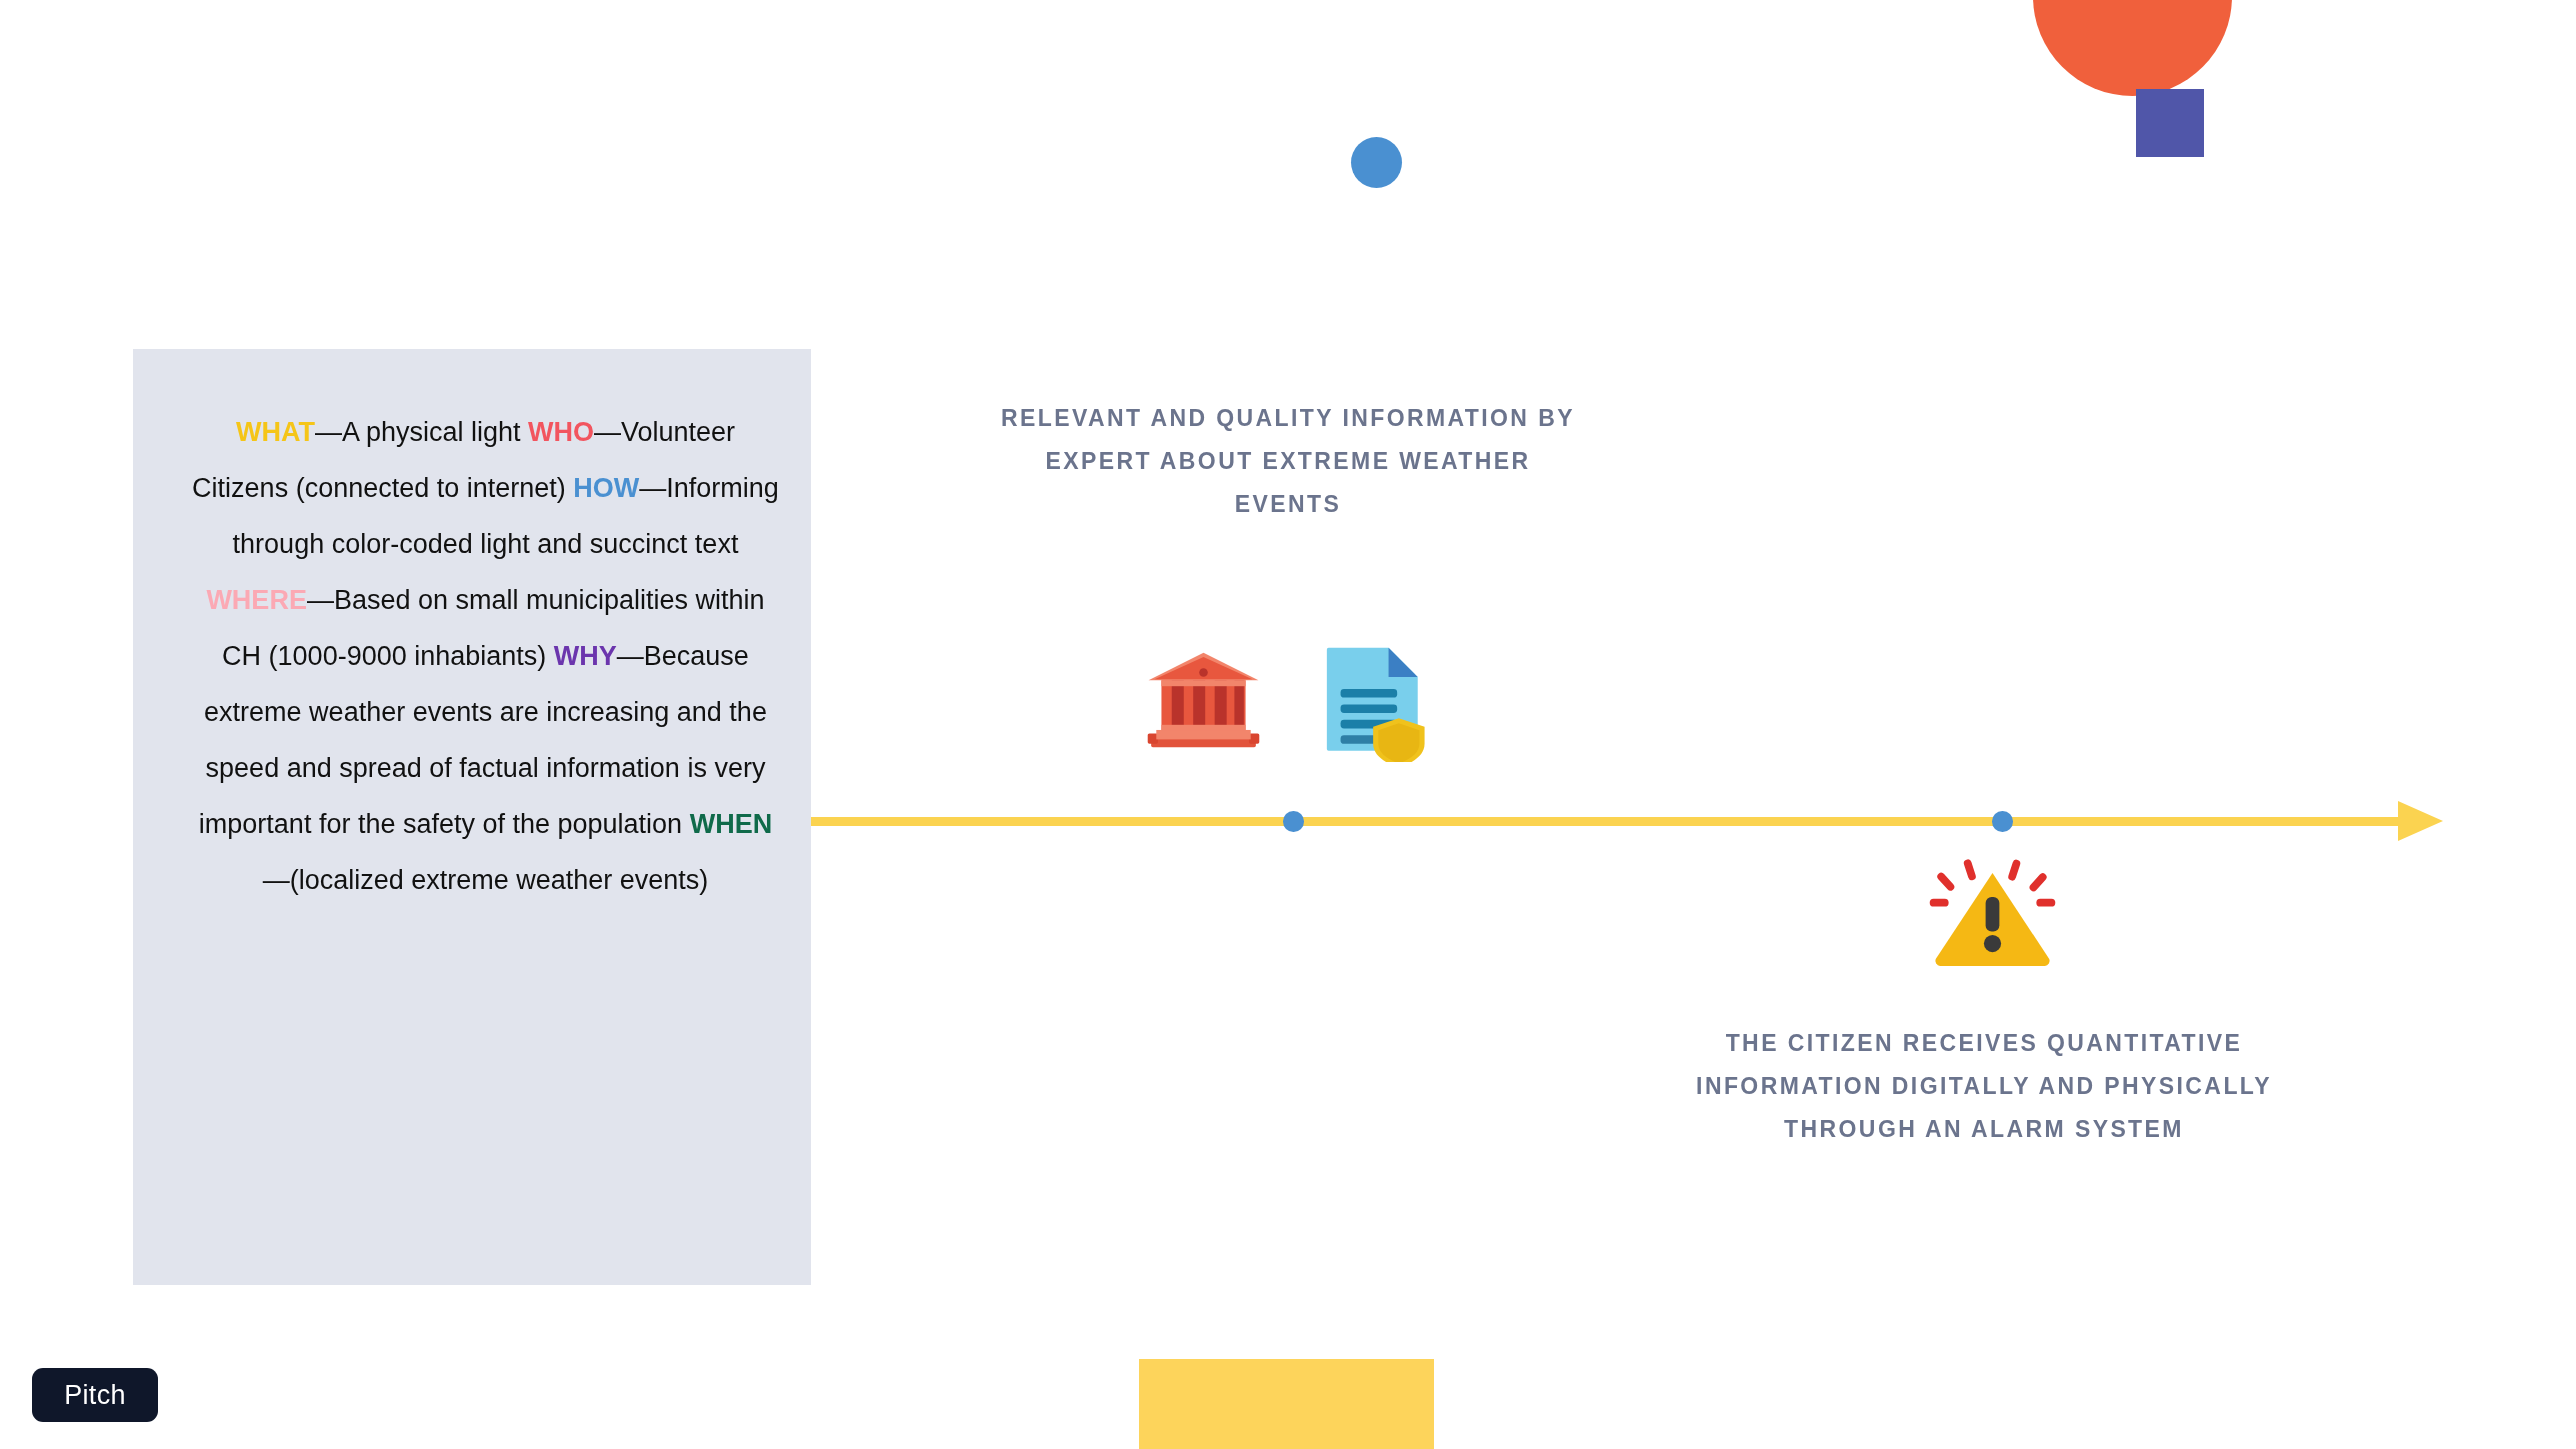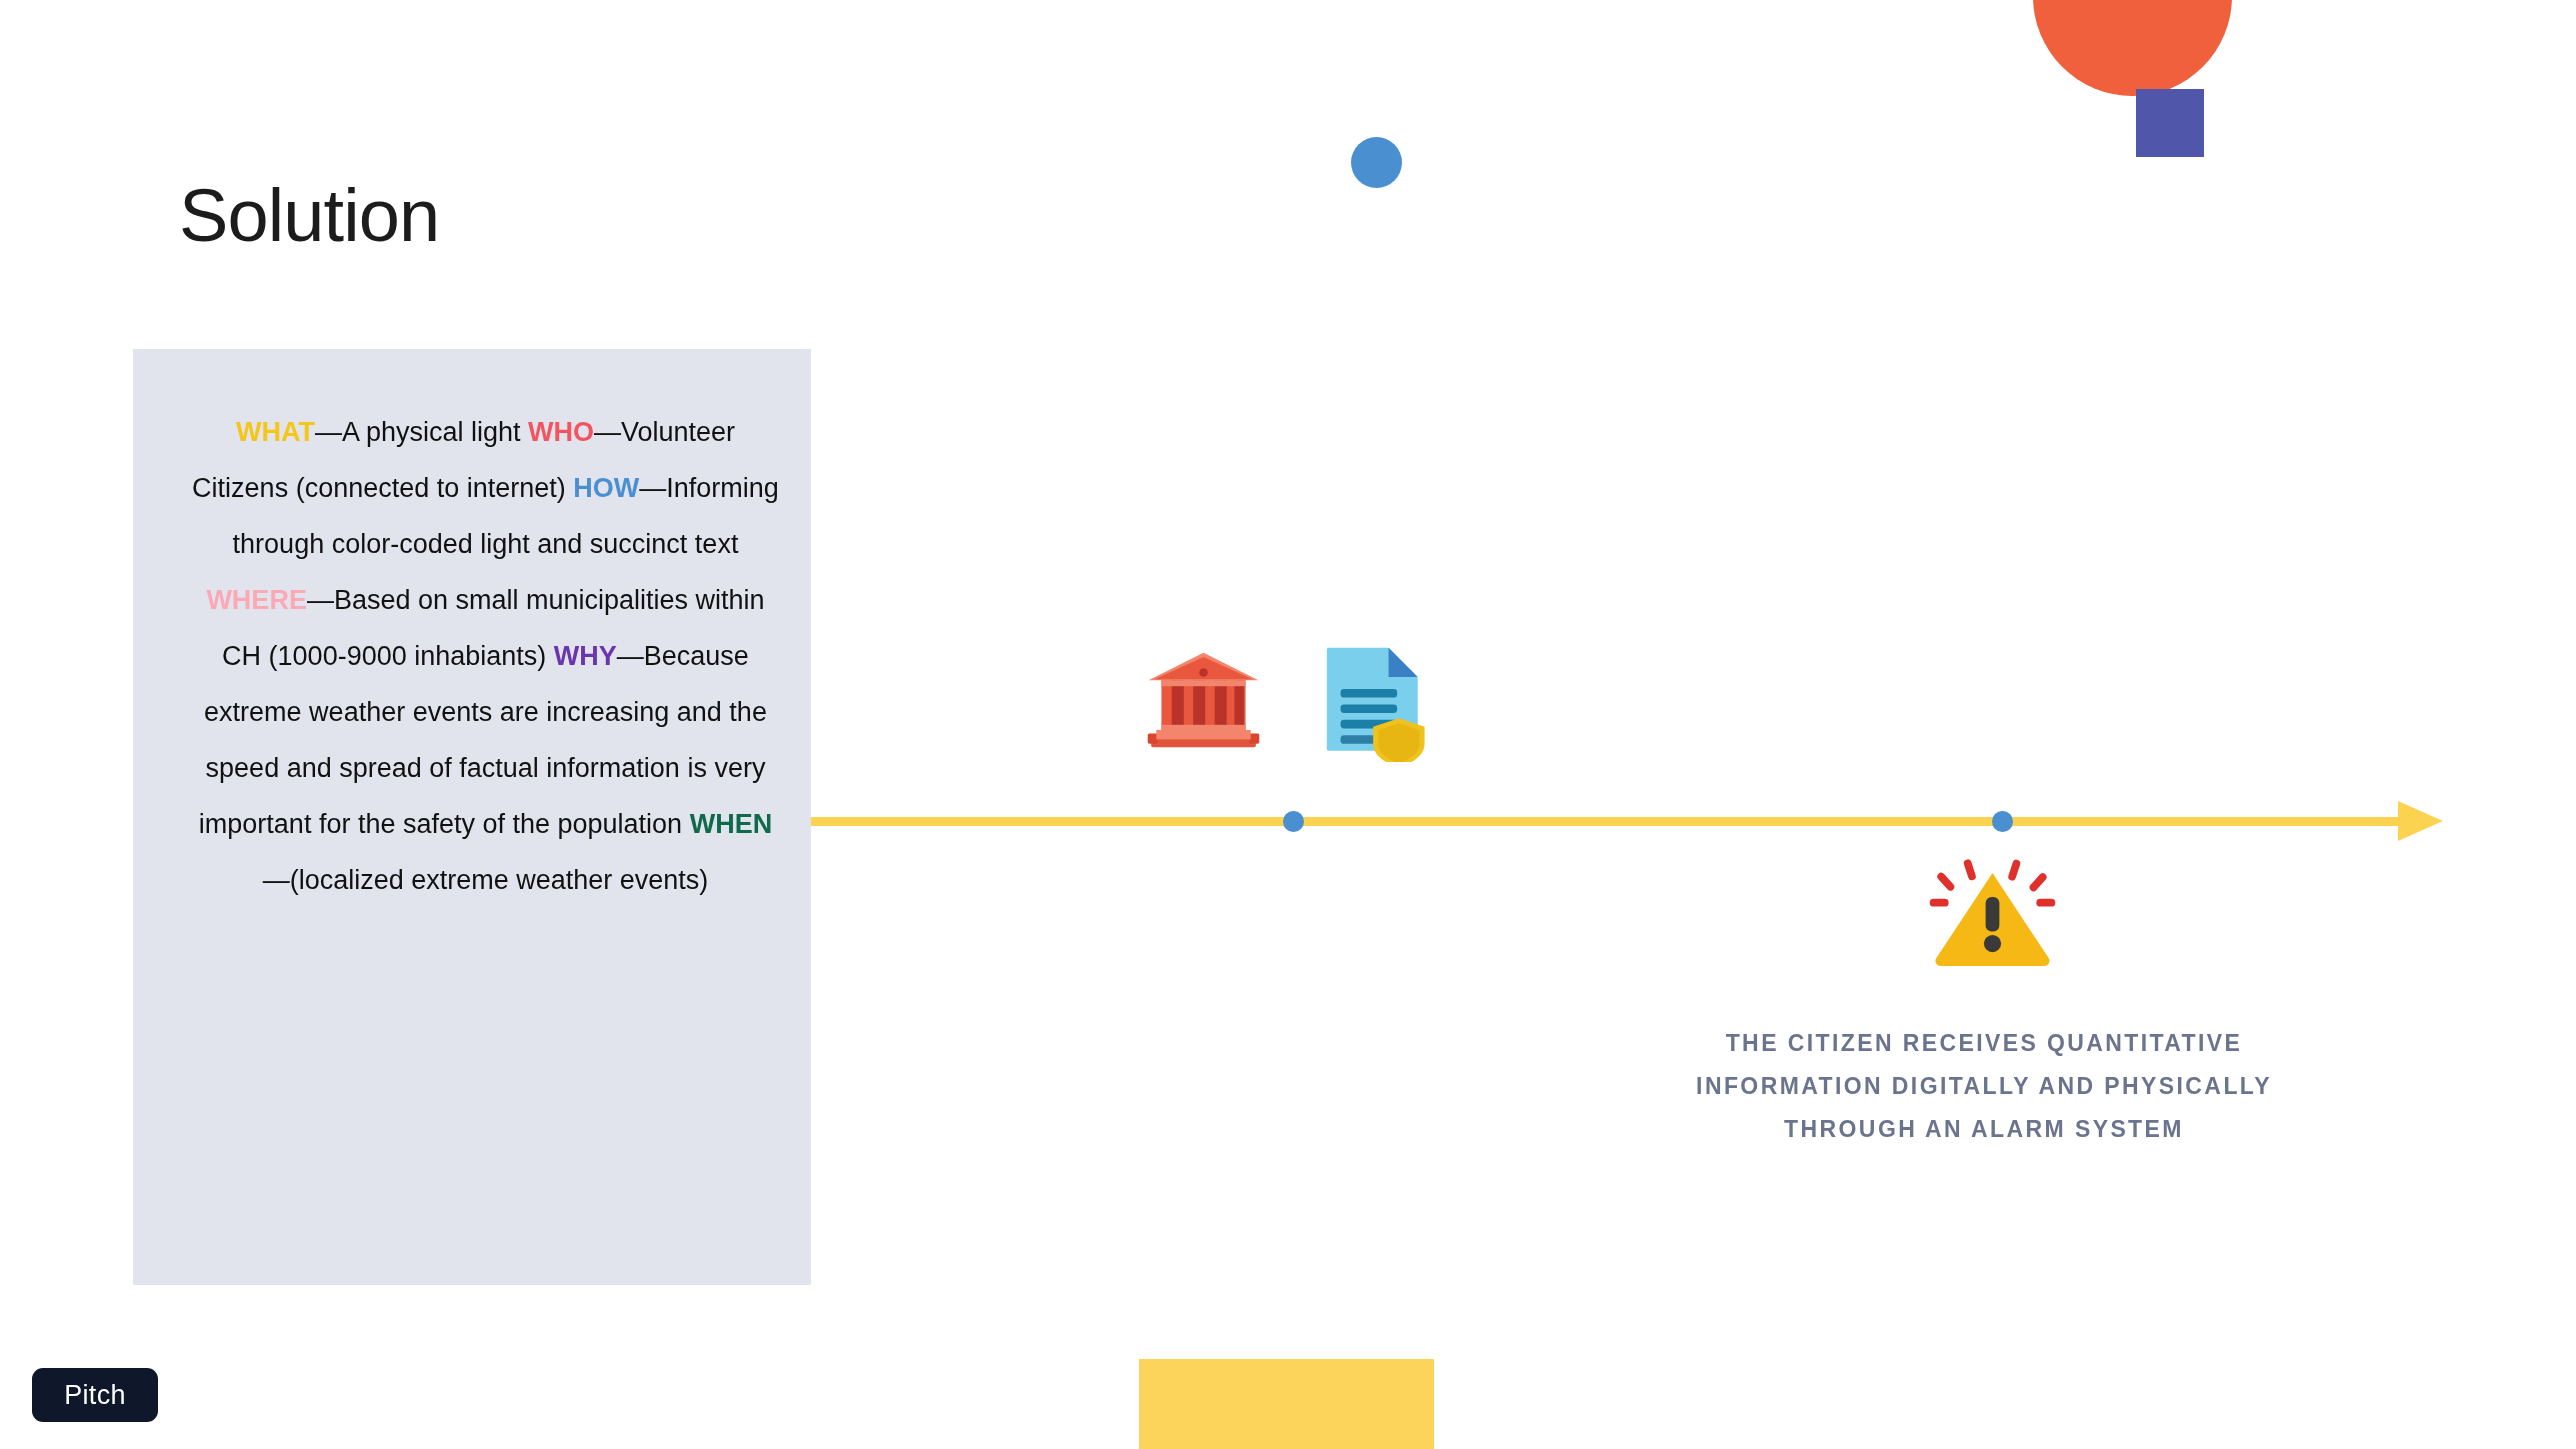--- a/index.html
+++ b/index.html
@@ -182,38 +182,38 @@
 </head>
 <body>
 
 <div id="slide">
 
   <div class="shape-circle-orange"></div>
   <div class="shape-square-indigo"></div>
   <div class="shape-circle-blue"></div>
   <div class="shape-rect-yellow"></div>
 
-  <h1 class="page-title">Solution</h1>
 
   <div class="info-panel">
     <div class="info-text">
       <span class="kw" style="color: rgb(245, 197, 24);">WHAT</span><span>—</span><span>A physical light</span>
       <span class="kw" style="color: rgb(242, 85, 95);">WHO</span><span>—</span><span>Volunteer Citizens (connected to internet)</span>
       <span class="kw" style="color: rgb(74, 144, 209);">HOW</span><span>—</span><span>Informing through color-coded light and succinct text</span>
       <span class="kw" style="color: rgb(251, 169, 180);">WHERE</span><span>—</span><span>Based on small municipalities within CH (1000-9000 inhabiants)</span>
       <span class="kw" style="color: rgb(107, 53, 173);">WHY</span><span>—</span><span>Because extreme weather events are increasing and the speed and spread of factual information is very important for the safety of the population</span>
       <span class="kw" style="color: rgb(15, 106, 74);">WHEN</span><span>—</span><span>(localized extreme weather events)</span>
     </div>
   </div>
 
   <div class="timeline-line"></div>
   <div class="timeline-arrowhead"></div>
   <div class="timeline-dot dot-1"></div>
   <div class="timeline-dot dot-2"></div>
 
+  <div class="caption caption-top">RELEVANT AND QUALITY INFORMATION BY EXPERT ABOUT EXTREME WEATHER EVENTS</div>
   <div class="caption caption-bottom">THE CITIZEN RECEIVES QUANTITATIVE INFORMATION DIGITALLY AND PHYSICALLY THROUGH AN ALARM SYSTEM</div>
 
   <div class="icon-bank">
     <svg viewBox="0 0 134 120" width="115" height="103">
 
       <rect x="6" y="102" width="122" height="10" rx="2" fill="#E2533B"></rect>
       <rect x="2" y="96" width="12" height="12" rx="2" fill="#D9452F"></rect>
       <rect x="120" y="96" width="12" height="12" rx="2" fill="#D9452F"></rect>
       <rect x="12" y="92" width="110" height="11" fill="#F2856B"></rect>
 

